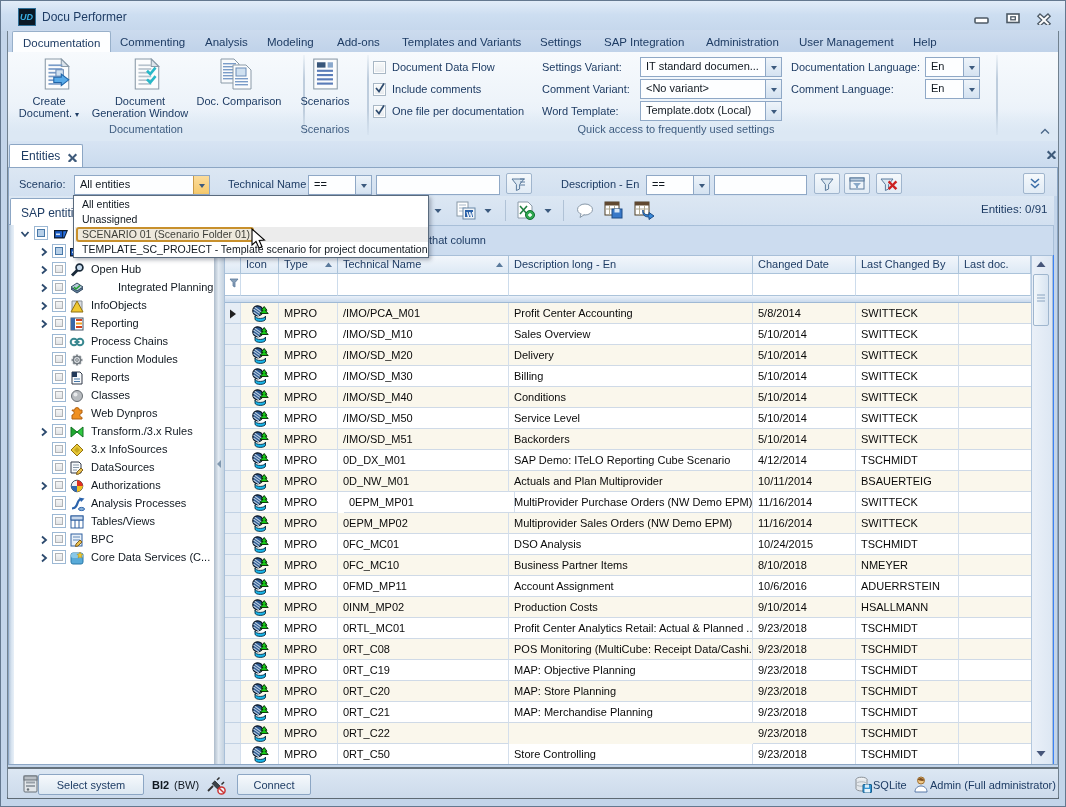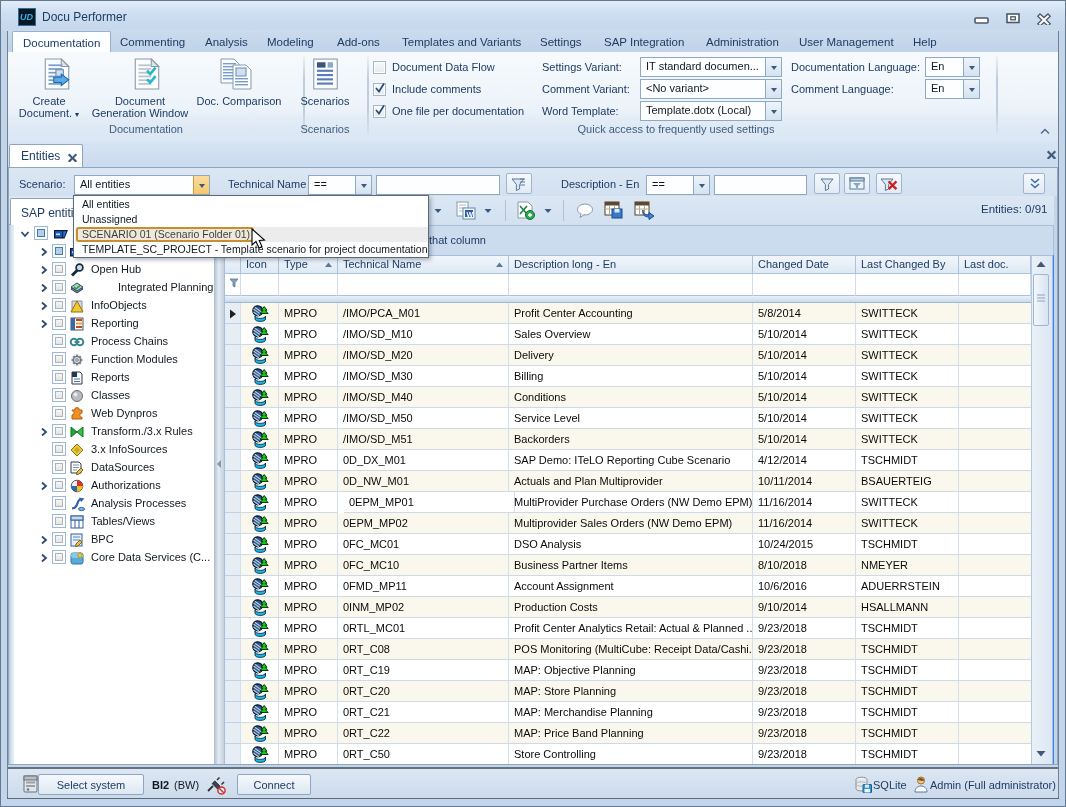--- a/index.html
+++ b/index.html
@@ -968,21 +968,20 @@
 <div class="gcell" style="left:16px;width:38px;">
           <svg style="position:absolute;left:11px;top:2px" width="17" height="17">
             <circle cx="5.8" cy="5.8" r="5" fill="#2c5890" stroke="#0a1422" stroke-width="1.2"></circle>
             <path d="M1.5 4 l7 5 M2.8 2.2 l7 5 M1.5 7 l5.5 4" stroke="#b8cce0" stroke-width="1.1"></path>
             <path d="M12.2 1.5 l2.8 3.8 h-1.8 l3 3.2 h-8.2 l3 -3.2 h-1.8 z" fill="#18c818" stroke="#042804" stroke-width="0.9"></path>
             <path d="M3 11 c0 3.2 10.5 3.2 10.5 0 l0 3 c0 3.2 -10.5 3.2 -10.5 0 z" fill="#18b8ec" stroke="#062c44" stroke-width="0.9"></path>
           </svg>
         </div>
 <div class="gcell" style="left:54px;width:59px;">MPRO</div>
 <div class="gcell" style="left:113px;width:171px;">0RT_C22</div>
-<div class="gcell" style="left:284px;width:244px;">MAP: Price Band Planning</div>
 <div class="gcell" style="left:528px;width:103px;">9/23/2018</div>
 <div class="gcell" style="left:631px;width:103px;">TSCHMIDT</div>
 <div class="gcell" style="left:734px;width:72px;border-right:none;"></div>
 </div>
 <div class="grow" style="top:488px;">
 <div class="gcell" style="left:0;width:16px;background:#e6edf5;border-bottom-color:#c2d2e4;"></div>
 <div class="gcell" style="left:16px;width:38px;">
           <svg style="position:absolute;left:11px;top:2px" width="17" height="17">
             <circle cx="5.8" cy="5.8" r="5" fill="#2c5890" stroke="#0a1422" stroke-width="1.2"></circle>
             <path d="M1.5 4 l7 5 M2.8 2.2 l7 5 M1.5 7 l5.5 4" stroke="#b8cce0" stroke-width="1.1"></path>

